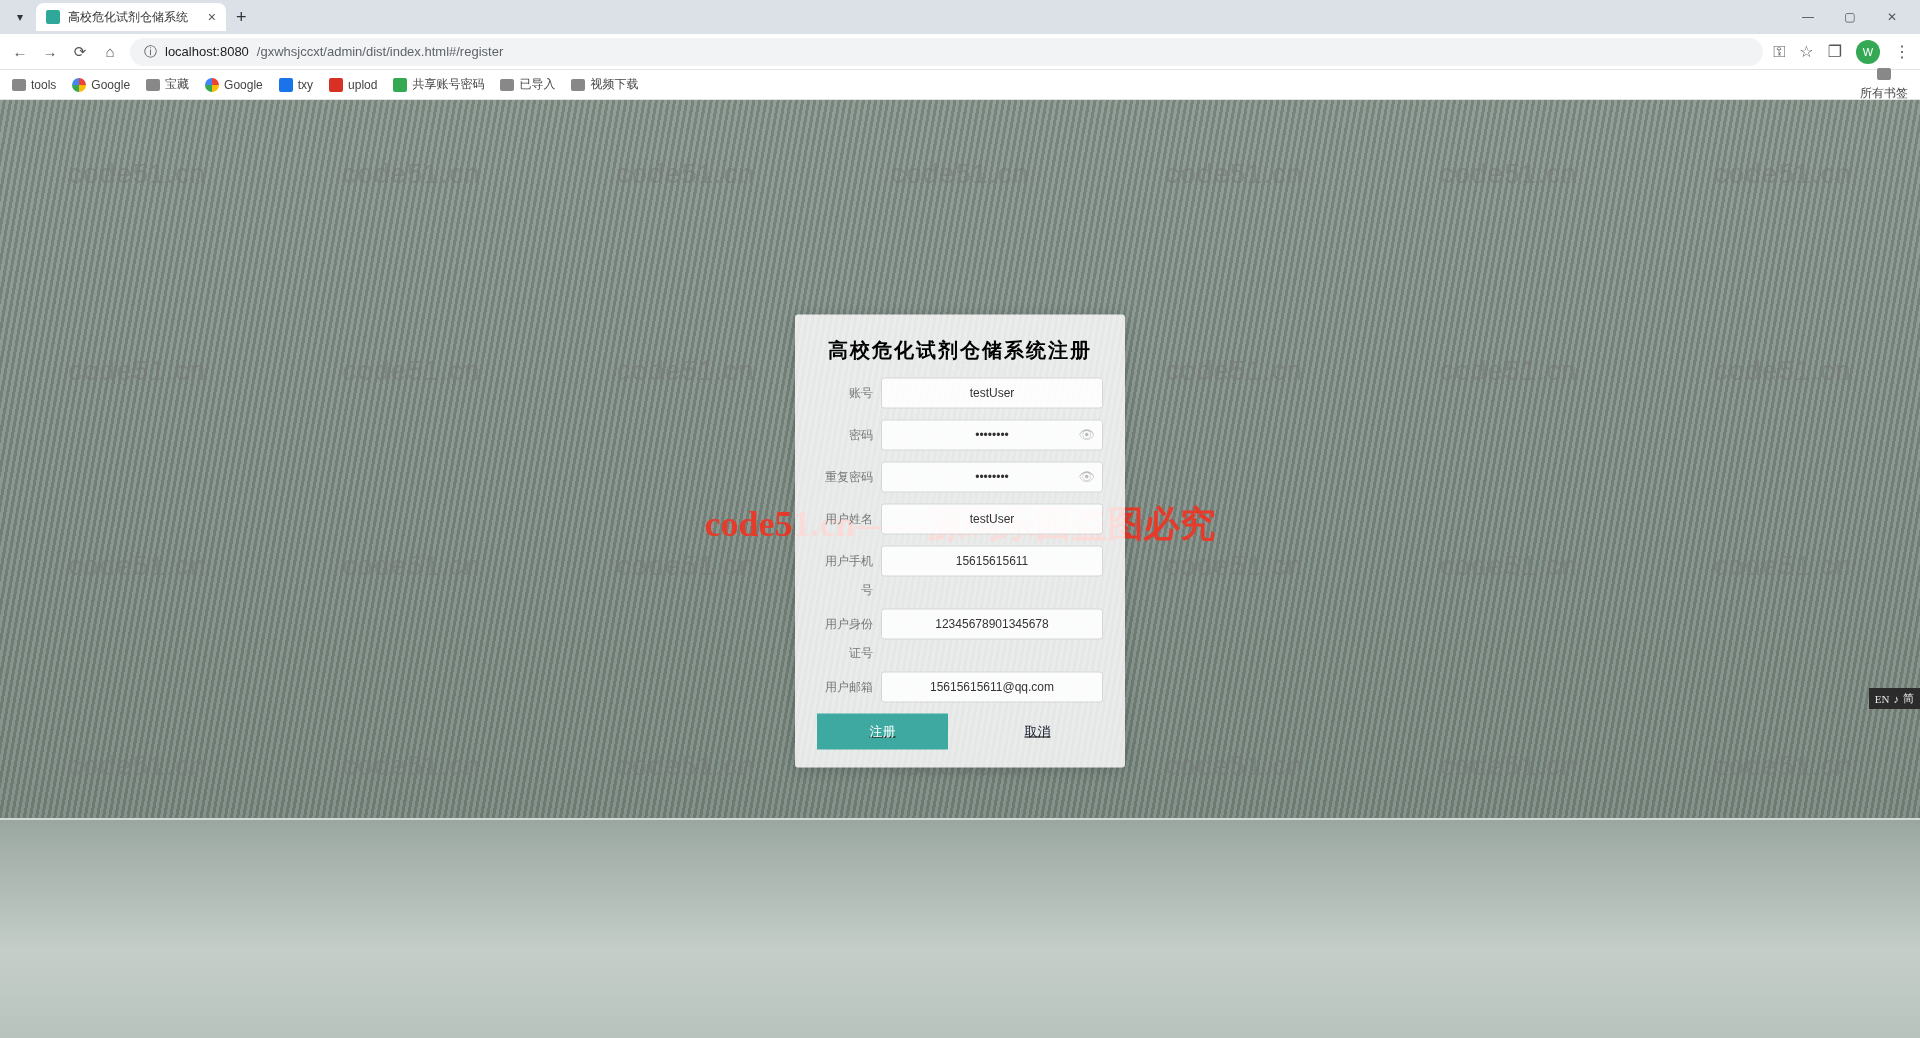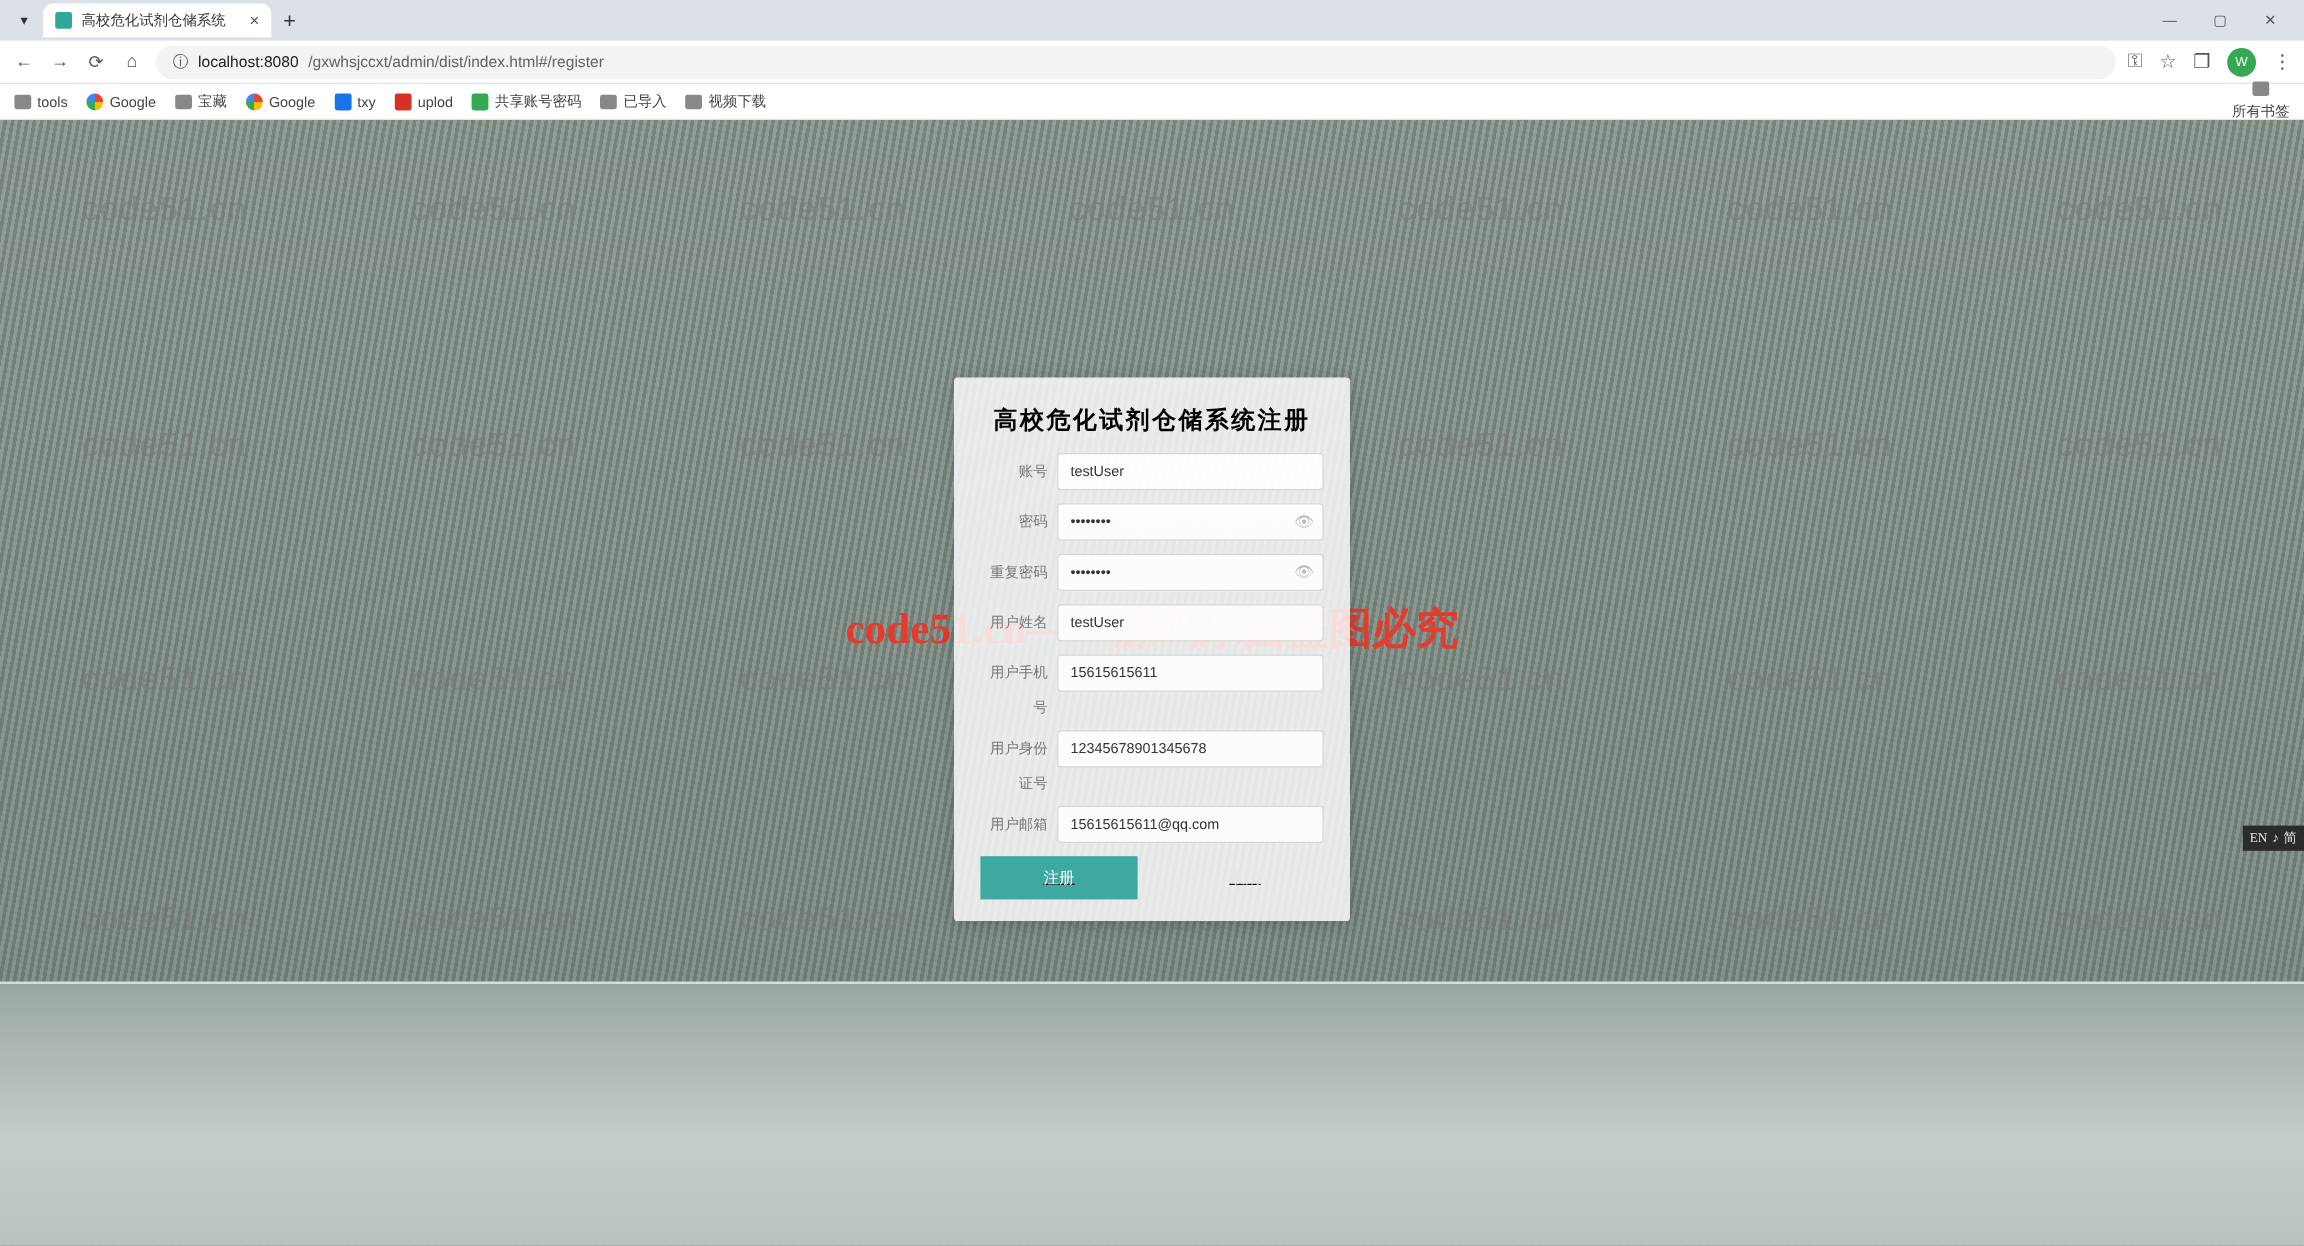--- a/index.html
+++ b/index.html
@@ -51,27 +51,27 @@
   .wm-row { position:absolute; left:0; right:0; display:flex; justify-content:space-around; color:rgba(120,120,120,0.55); font-size:28px; font-family:Arial,sans-serif; pointer-events:none; letter-spacing:1px;}
   .wm-big { position:absolute; left:50%; transform:translateX(-50%); top:400px; color:#e63a2a; font-size:36px; font-weight:700; font-family:Liberation Serif, serif; white-space:nowrap; pointer-events:none; }
 
   
   .card { position:absolute; left:50%; top:47%; transform:translate(-50%,-50%); width:330px; background:rgba(255,255,255,0.82); border-radius:3px; padding:22px 22px 18px; box-shadow:0 2px 14px rgba(0,0,0,0.18); }
   .card h1 { font-size:20px; font-weight:700; color:#000000; text-align:center; margin-bottom:14px; letter-spacing:2px; }
   .form-row { display:flex; align-items:center; margin-bottom:11px; gap:8px; }
   .form-row label { width:56px; font-size:12px; color:#777; text-align:right; line-height:1.3; }
   .form-row label.tall { align-self:flex-start; padding-top:8px; }
   .form-row .input-wrap { flex:1; position:relative; }
-  .form-row input { width:100%; height:31px; border:1px solid #d6d6d6; border-radius:3px; background:rgba(255,255,255,0.85); padding:0 10px; font-size:12px; color:#333; outline:none; }
+  .form-row input { width:100%; height:31px; border:1px solid #d6d6d6; border-radius:3px; background:rgba(255,255,255,0.85); padding:0 10px; font-size:12px; color:#333; outline:none;text-align:center; }
   .eye { position:absolute; right:8px; top:50%; transform:translateY(-50%); color:#bbb; font-size:13px; }
   .sublabel { font-size:12px; color:#777; text-align:right; width:56px; margin-top:-6px; margin-bottom:10px; }
   .btn-row { display:flex; gap:0; margin-top:6px;text-decoration:underline; }
   .btn { flex:1; height:36px; border:none; font-size:13px; cursor:pointer; }
   .btn.primary { background:#3ea9a0; color:#fff; }
-  .btn.ghost { background:transparent; color:#e5e5e5;padding-left:24px; }
+  .btn.ghost { background:transparent; color:#0f172a;padding-left:24px; }
 
   
   .ime { position:absolute; right:0; top:588px; background:#2b2b2b; color:#e6e6e6; font-size:11px; padding:3px 6px; display:flex; gap:4px; align-items:center;font-family:Liberation Serif, serif; }
 
   
 
 </style>
 </head>
 <body>
 

